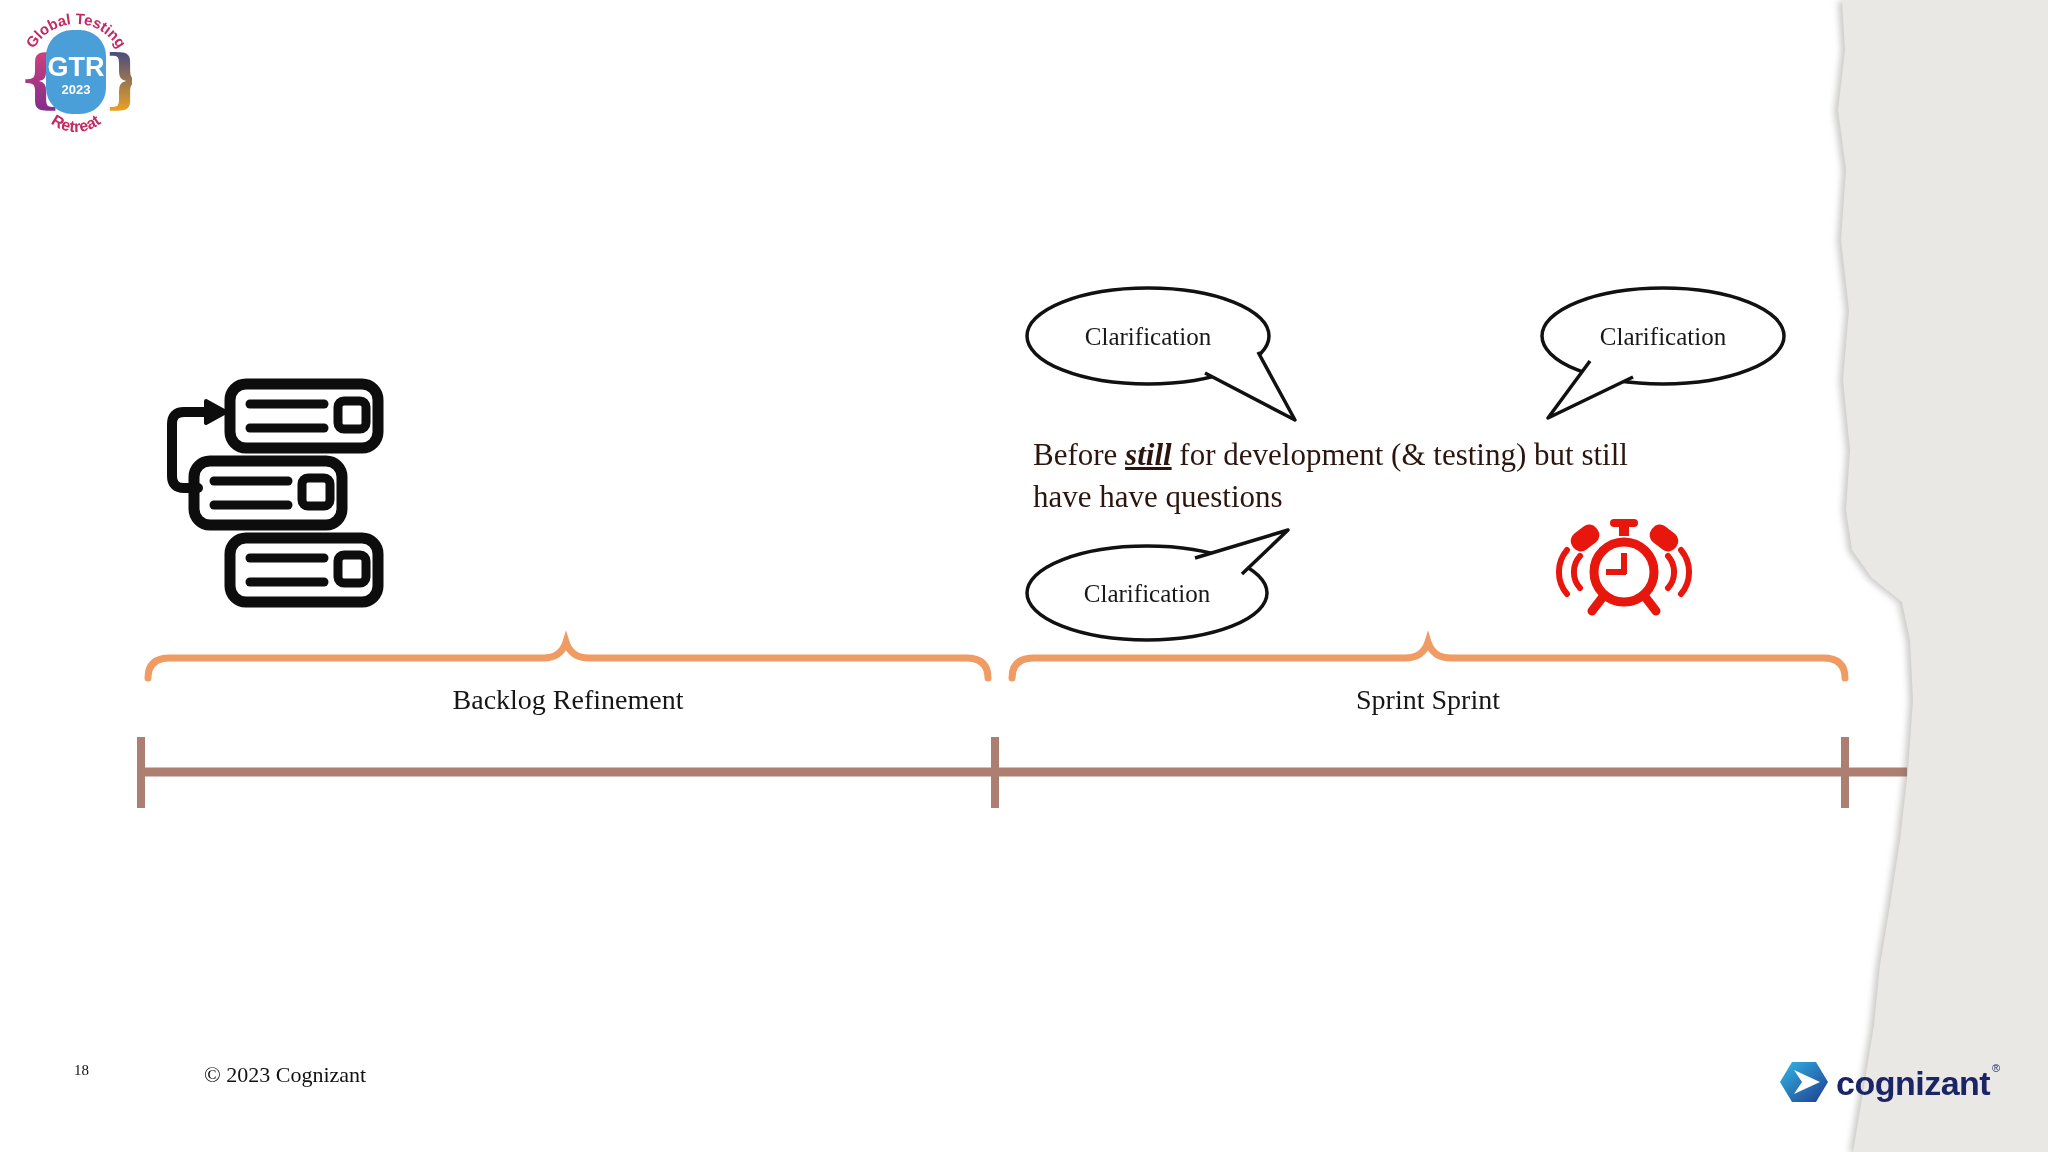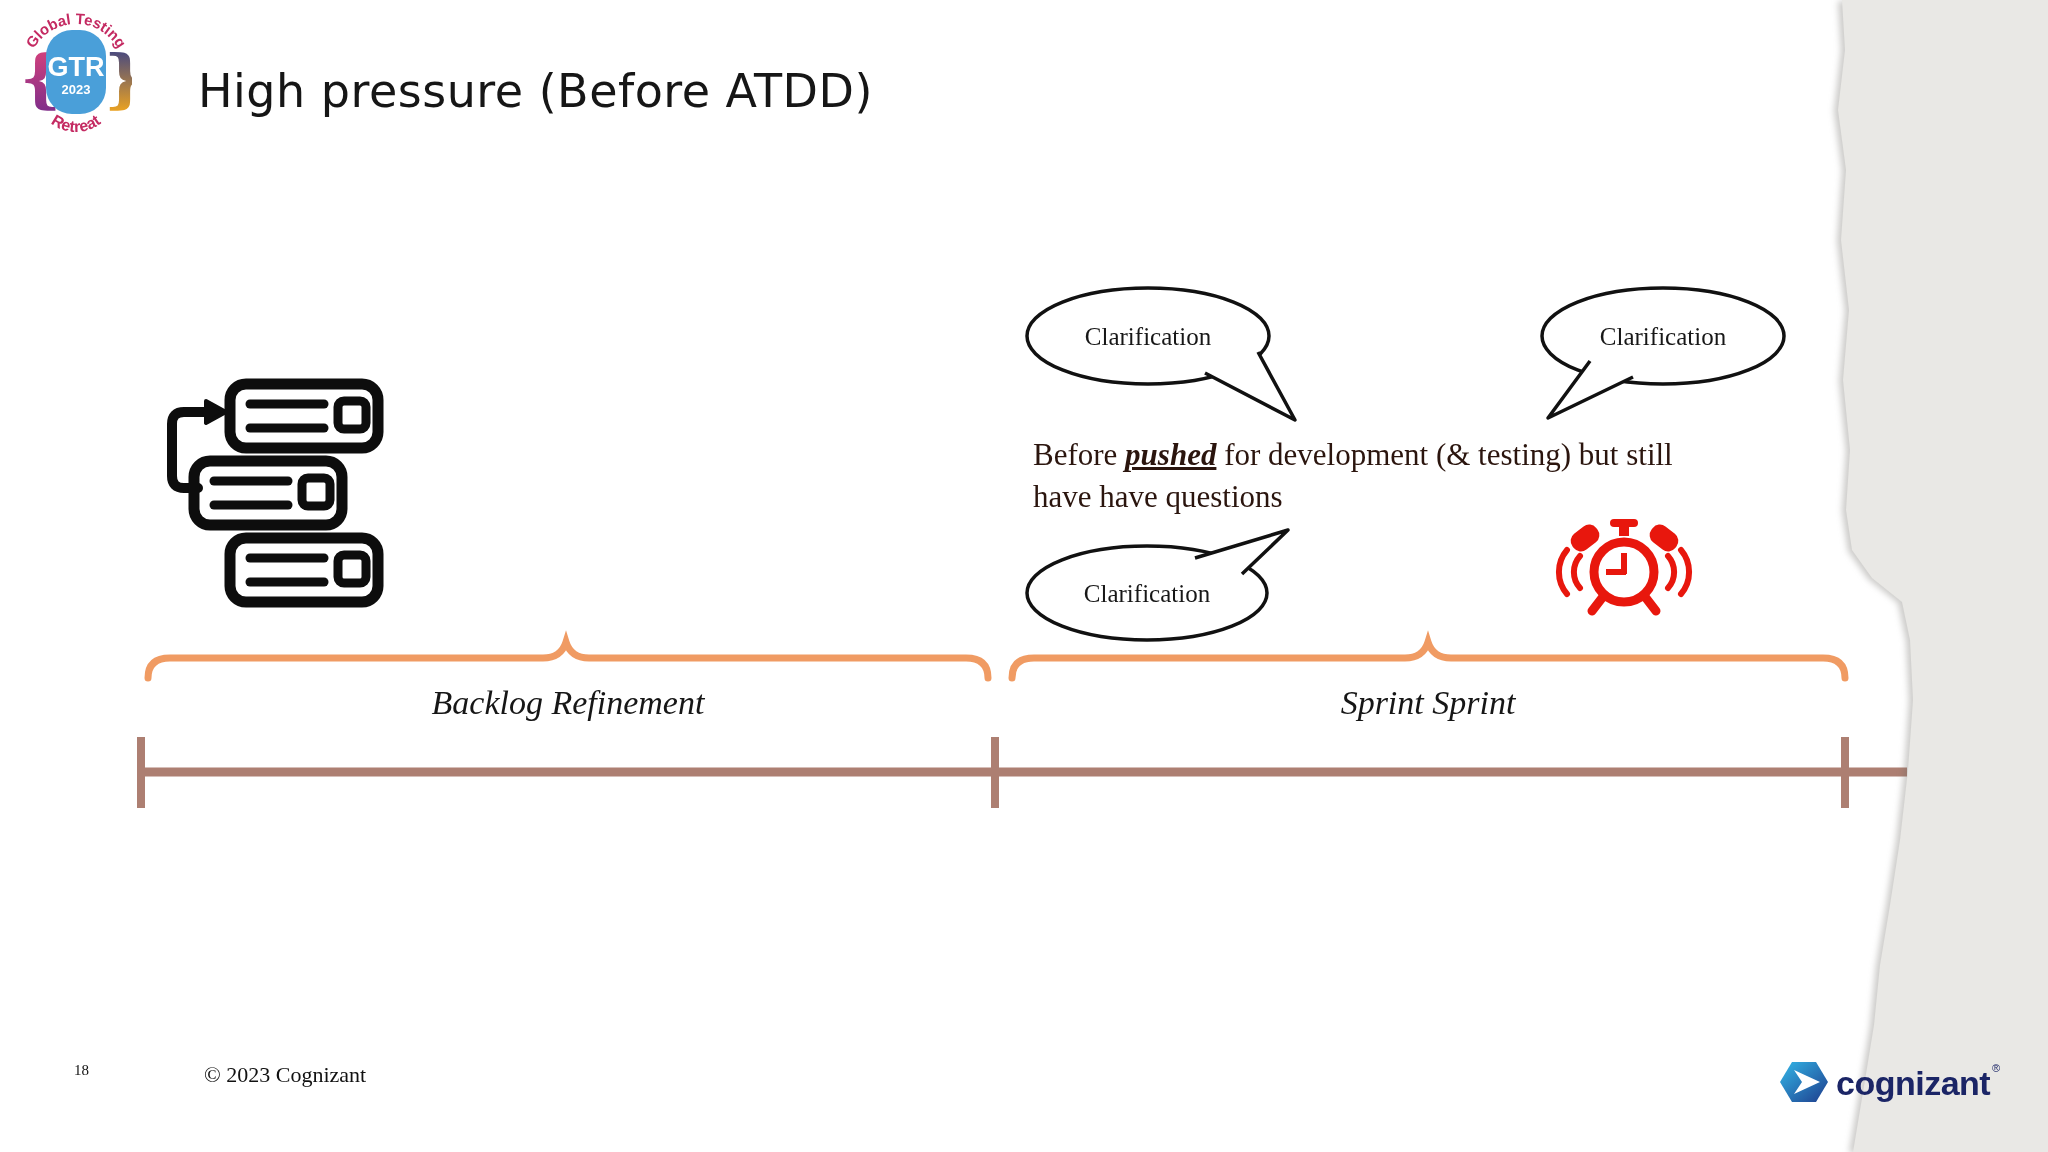--- a/index.html
+++ b/index.html
@@ -9,21 +9,21 @@
 
   
   .title{left:198px;top:64px;font-family:"DejaVu Sans","Liberation Sans",sans-serif;
          font-size:46px;font-weight:400;color:#161616;letter-spacing:.5px;z-index:2;}
 
   
   .story{left:1033px;top:434px;width:700px;font-size:31px;line-height:42px;color:#2b150e;z-index:2;}
   .story .em{font-weight:bold;font-style:italic;text-decoration:underline;}
 
   
-  .section-label{font-size:34px;font-style:italic;color:#161616;text-align:center;width:600px;z-index:2;}
+  .section-label{font-size:28px;color:#161616;text-align:center;width:600px;z-index:2;}
   .label-left{left:268px;top:684px;}
   .label-right{left:1128px;top:684px;}
 
   
   .page-num{left:74px;top:1062px;font-size:15px;color:#111;z-index:2;}
   .copyright{left:172px;top:1062px;font-size:22px;color:#111;z-index:2;margin-left:32px;}
 
   
   .lines-layer{left:0;top:0;z-index:1;}
   .icon-layer{z-index:2;}
@@ -61,21 +61,20 @@
     <text class="gtr-arc" font-size="15">
       <textPath href="#gtrTopArc" startOffset="50%" text-anchor="middle">Global Testing</textPath>
     </text>
     <text class="gtr-core" x="56" y="70" font-size="27" text-anchor="middle">GTR</text>
     <text class="gtr-core" x="56" y="88" font-size="13" text-anchor="middle">2023</text>
     <text class="gtr-arc" font-size="16">
       <textPath href="#gtrBotArc" startOffset="50%" text-anchor="middle">Retreat</textPath>
     </text>
   </svg>
 
-  <div class="abs title">High pressure (Before ATDD)</div>
 
   <svg class="abs icon-layer" style="left:158px;top:378px" width="240" height="235" viewBox="0 0 240 235">
     <g fill="none" stroke="#0d0d0d" stroke-linecap="round" stroke-linejoin="round">
 
       <path d="M 40 110 H 26 Q 14 110 14 98 V 46 Q 14 34 26 34 H 48" stroke-width="10"></path>
       <path d="M 48 23 L 68 34 L 48 45 Z" fill="#0d0d0d" stroke-width="4"></path>
 
       <rect x="72" y="6" width="148" height="64" rx="16" stroke-width="11"></rect>
       <line x1="92" y1="26" x2="166" y2="26" stroke-width="9"></line>
       <line x1="92" y1="50" x2="166" y2="50" stroke-width="9"></line>
@@ -105,21 +104,21 @@
     <text class="bubble-text" x="125" y="60" text-anchor="middle">Clarification</text>
   </svg>
 
   <svg class="abs icon-layer" style="left:1020px;top:518px" width="290" height="130" viewBox="0 0 290 130">
     <ellipse cx="127" cy="75" rx="120" ry="47" fill="#fff" stroke="#111" stroke-width="3.5"></ellipse>
     <path d="M 175 40 L 268 12 L 222 56" fill="#fff" stroke="#111" stroke-width="3.5" stroke-linejoin="round"></path>
     <text class="bubble-text" x="127" y="84" text-anchor="middle">Clarification</text>
   </svg>
 
   <div class="abs story">
-    <span>Before </span><span class="em">pushed</span><span> for development (&amp; testing) but still</span><br>
+    <span>Before </span><span class="em">still</span><span> for development (&amp; testing) but still</span><br>
     <span>have have questions</span>
   </div>
 
   <svg class="abs icon-layer" style="left:1552px;top:512px" width="145" height="110" viewBox="0 0 145 110">
     <g stroke="#E8170D" fill="none" stroke-linecap="round">
       <path d="M 28 44 A 24 24 0 0 0 28 76" stroke-width="6"></path>
       <path d="M 15 38 A 34 34 0 0 0 15 82" stroke-width="6"></path>
       <path d="M 116 44 A 24 24 0 0 1 116 76" stroke-width="6"></path>
       <path d="M 129 38 A 34 34 0 0 1 129 82" stroke-width="6"></path>
       <line x1="50" y1="86" x2="40" y2="99" stroke-width="9"></line>

